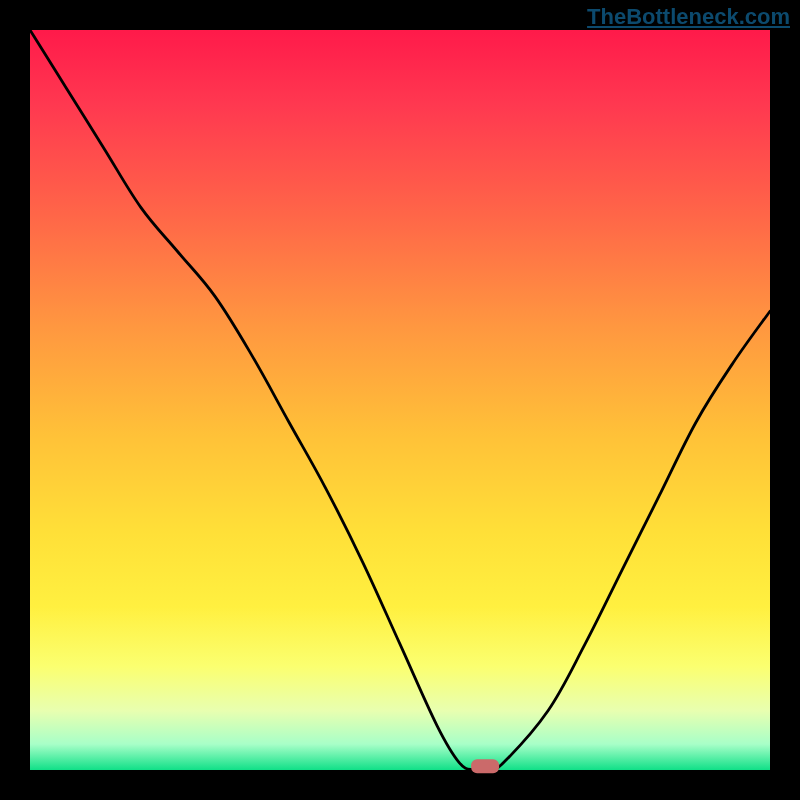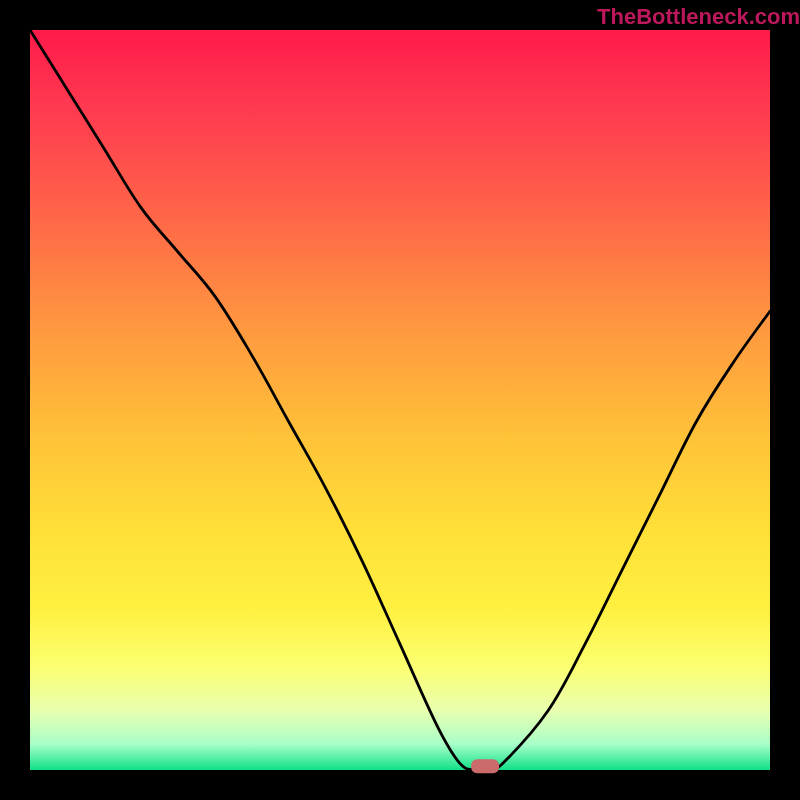--- a/index.html
+++ b/index.html
@@ -14,26 +14,27 @@
   .chart-container {
     position: absolute;
     top: 0;
     left: 0;
     width: 800px;
     height: 800px;
   }
   .watermark {
     position: absolute;
     top: 4px;
-    right: 0;
+    right: 10px;
     font-family: Arial, Helvetica, sans-serif;
     font-size: 22px;
     font-weight: bold;
-    color: #be185d;
+    color: #0c4a6e;
     z-index: 10;
+    text-decoration: underline;
   }
   svg {
     display: block;
   }
 </style>
 </head>
 <body>
 
 <div class="chart-container">
   <svg id="chart-svg" width="800" height="800" viewBox="0 0 800 800">

